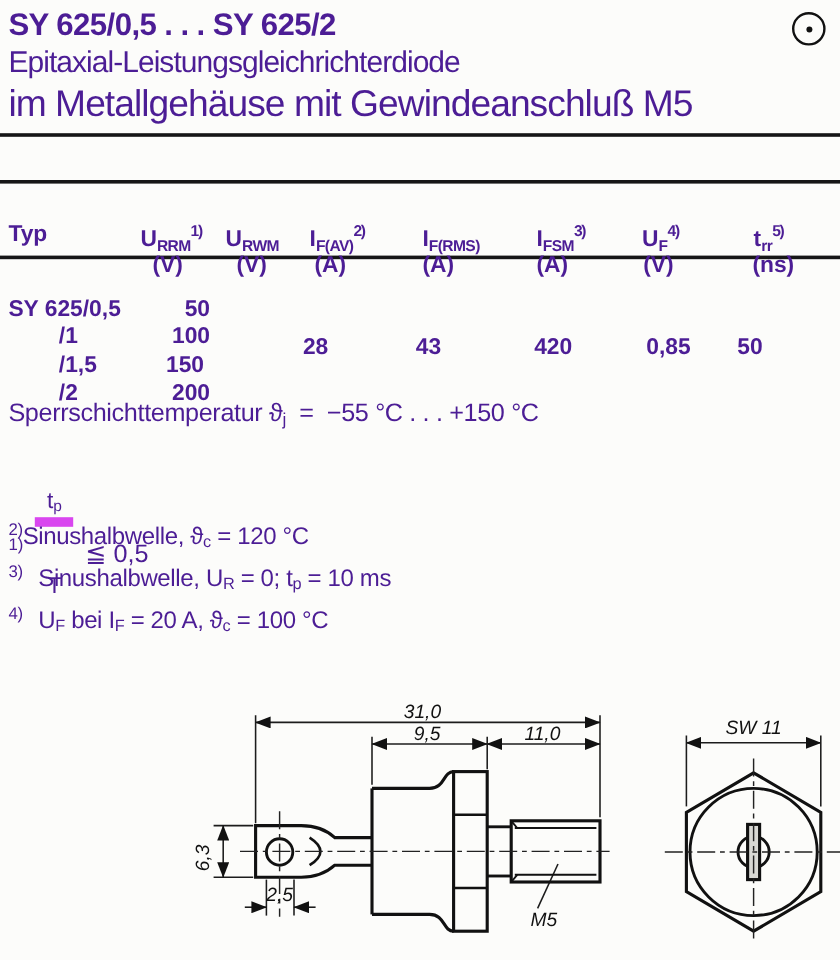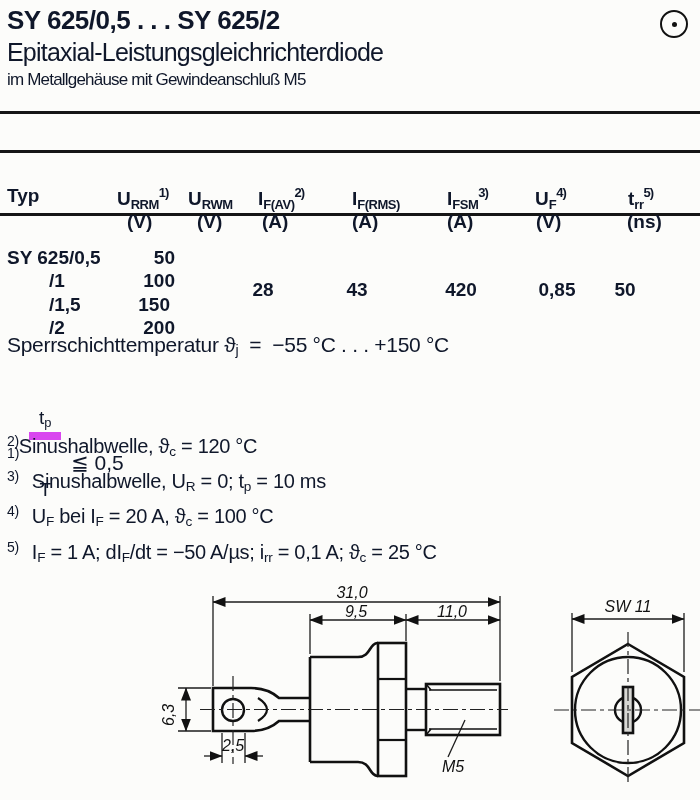--- a/index.html
+++ b/index.html
@@ -1,24 +1,24 @@
 <!DOCTYPE html>
 <html><head>
 <meta charset="utf-8">
 <style>
   html,body{margin:0;padding:0;}
   body{background:#e8e8e8;font-family:"Liberation Sans","DejaVu Sans",sans-serif;}
-  #canvas{position:relative;width:700px;height:800px;background:#fcfcfa;color:#0f172a;overflow:hidden;}
+  #canvas{position:relative;width:700px;height:800px;background:#fcfcfa;color:#4c1d95;overflow:hidden;}
   #canvas *{line-height:1;}
   .abs{position:absolute;white-space:pre;}
 
   
   .title{left:7px;top:7px;font-size:26px;font-weight:700;letter-spacing:-0.5px;}
   .sub1{left:7px;top:40px;font-size:25px;font-weight:400;letter-spacing:-0.8px;}
-  .sub2{left:7px;top:71px;font-size:17px;font-weight:400;letter-spacing:-0.8px;}
+  .sub2{left:7px;top:71px;font-size:31px;font-weight:400;letter-spacing:-0.8px;}
   .logo{left:660px;top:10px;width:24px;height:24px;border:2.5px solid #111;border-radius:50%;}
   .logo .dot{position:absolute;left:50%;top:50%;width:5px;height:5px;margin:-2.5px 0 0 -2.5px;border-radius:50%;background:#111;}
 
   .hline{position:absolute;left:0;width:700px;height:3px;background:#161616;}
 
   
   .th,.unit,.cell{font-size:19px;font-weight:700;margin-top:20px;}
   .th{top:166px;}
   .unit{top:192px;}
   .tsub{font-size:13px;vertical-align:-4px;letter-spacing:-0.5px;text-align:center;}
@@ -99,21 +99,20 @@
     <span class="frac">
       <span class="num"><span>t</span><span class="sub">p</span></span>
       <span class="den">T</span>
     </span>
     <span class="cond">≦ 0,5</span>
   </div>
 
   <div class="abs fn" style="left:7px;top:434px"><span class="fnm">2)</span><span style=""><span>Sinushalbwelle, ϑ</span><span class="sub">c</span><span> = 120 °C</span></span></div>
   <div class="abs fn" style="left:7px;top:469px"><span class="fnm">3)</span><span style="padding-left:13px"><span>Sinushalbwelle, U</span><span class="sub">R</span><span> = 0; t</span><span class="sub">p</span><span> = 10 ms</span></span></div>
   <div class="abs fn" style="left:7px;top:504px"><span class="fnm">4)</span><span style="padding-left:13px"><span>U</span><span class="sub">F</span><span> bei I</span><span class="sub">F</span><span> = 20 A, ϑ</span><span class="sub">c</span><span> = 100 °C</span></span></div>
-  <div class="abs fn" style="left:7px;top:540px"><span class="fnm">5)</span><span style="padding-left:13px"><span>I</span><span class="sub">F</span><span> = 1 A; dI</span><span class="sub">F</span><span>/dt = −50 A/µs; i</span><span class="sub">rr</span><span> = 0,1 A; ϑ</span><span class="sub">c</span><span> = 25 °C</span></span></div>
 
   <svg class="abs" style="left:0;top:572px" width="700" height="228" viewBox="0 572 700 228">
     <defs>
       <marker id="ah" viewBox="0 0 13 10" refX="12.5" refY="5" markerWidth="13" markerHeight="10" markerUnits="userSpaceOnUse" orient="auto-start-reverse">
         <path d="M0,0 L13,5 L0,10 z" fill="#111"></path>
       </marker>
     </defs>
 
     <g stroke="#1c1c1c" stroke-width="1.3" fill="none">
 

